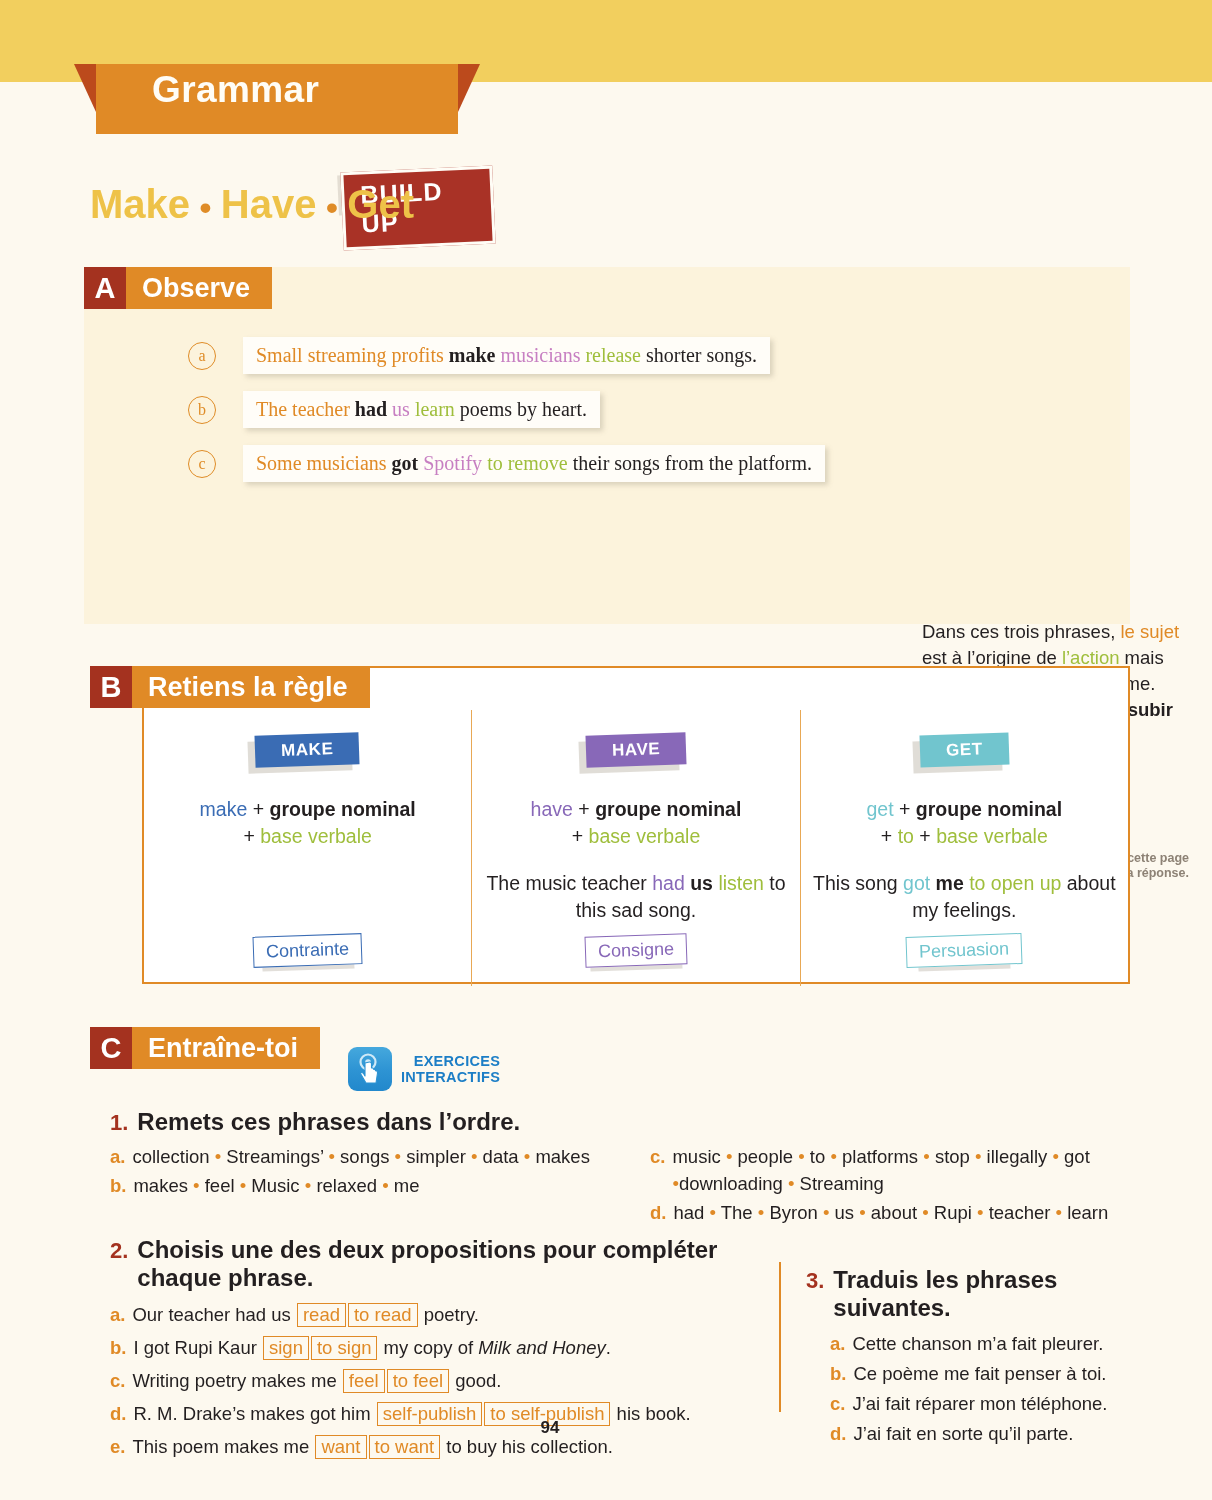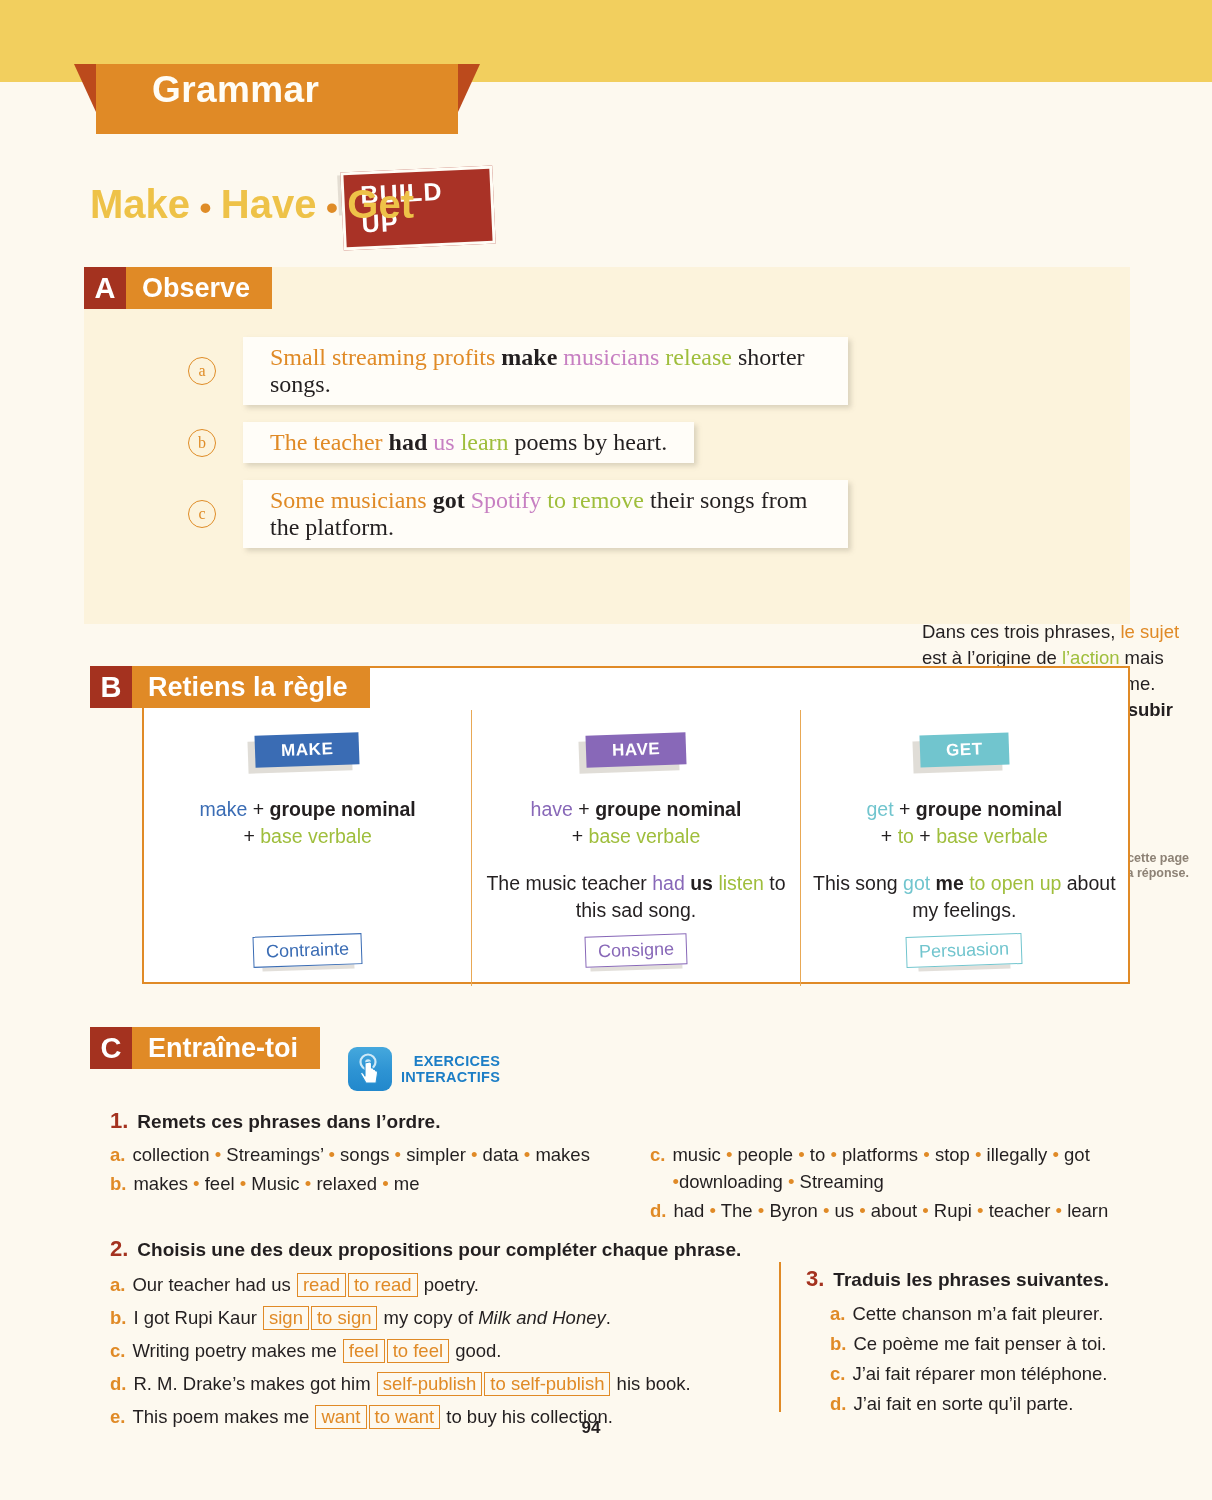--- a/index.html
+++ b/index.html
@@ -37,21 +37,21 @@
 
   
   .secA{position:absolute;left:84px;top:267px;width:1046px;height:357px;background:#fcf3dc;}
   .secA-head{position:absolute;left:0;top:0;}
   .examples{position:absolute;left:104px;top:70px;width:660px;}
   .ex-row{display:flex;align-items:center;margin-bottom:17px;}
   .ex-mark{width:26px;height:26px;border:1.6px solid #df8c27;border-radius:50%;color:#df8c27;
            font-size:16px;text-align:center;line-height:25px;margin-right:27px;flex:none;
            font-family:"Liberation Serif", serif;}
   .ex-box{background:#fffdf8;box-shadow:3px 3px 5px rgba(120,110,90,.25);
-          padding:7px 27px;font-family:"Liberation Serif", serif;font-size:24px;color:#231f20;}
+          padding:7px 13px;font-family:"Liberation Serif", serif;font-size:20px;color:#231f20;}
   .o{color:#e08a26;} .p{color:#c77fc2;} .g{color:#9fbe3c;} .k{color:#231f20;font-weight:700;}
 
   .relie{position:absolute;left:190px;top:500px;font-size:18.5px;font-weight:700;color:#231f20;}
   .match{position:absolute;left:190px;top:530px;width:640px;}
   .match-row{display:flex;align-items:center;height:29px;font-size:18.5px;color:#231f20;}
   .mw{width:110px;text-align:right;padding-right:16px;}
   .bull{color:#e08a26;font-size:17px;}
   .mgap{width:120px;}
   .mr{padding-left:16px;}
 
@@ -91,21 +91,21 @@
   
   .secC-head{position:absolute;left:90px;top:1027px;}
   .ei{position:absolute;left:348px;top:1047px;display:flex;align-items:center;text-align:right;}
   .ei-icon{width:44px;height:44px;border-radius:9px;
            background:linear-gradient(180deg,#45a8dd 0%,#2d93d3 55%,#2288cc 100%);
            position:relative;flex:none;}
   .ei-txt{margin-left:9px;color:#1c7ec6;font-size:14.5px;font-weight:700;line-height:16px;
           letter-spacing:.3px;}
 
   .ex-num{color:#a4321f;font-weight:700;font-size:22px;}
-  .q-title{font-size:19px;font-weight:700;color:#231f20;}
+  .q-title{font-size:24px;font-weight:700;color:#231f20;}
   .ltr{color:#e08a26;font-weight:700;}
   .body-txt{font-size:18.5px;color:#231f20;line-height:27px;}
 
   .q1{position:absolute;left:110px;top:1108px;width:1010px;}
   .q1-head{display:flex;gap:9px;align-items:baseline;}
   .q1-cols{display:flex;margin-top:7px;}
   .q1-left{width:540px;} .q1-right{width:470px;}
   .item{display:flex;gap:7px;align-items:baseline;margin-bottom:2px;}
   .item .txt{flex:1;}
   .sep{color:#e08a26;}
@@ -114,21 +114,21 @@
   .q2 .item{margin-bottom:6px;}
   .opt{display:inline-block;border:1.4px solid #e08a26;color:#e08a26;padding:0 5px;
        line-height:22px;margin:0 1px;}
   .divider{position:absolute;left:779px;top:1262px;width:2px;height:150px;background:#e08a26;}
 
   .q3{position:absolute;left:806px;top:1266px;width:320px;}
   .q3 .item{margin-bottom:3px;}
   em{font-style:italic;}
 
   .pagenum{position:absolute;left:0;top:1418px;width:1100px;text-align:center;
-           font-size:17px;font-weight:700;color:#231f20;padding-left:41px;}
+           font-size:17px;font-weight:700;color:#231f20;}
 </style>
 </head>
 <body>
 
 <div class="top-band"></div>
 
 <div class="banner-wrap">
   <div class="flap-l"></div>
   <div class="flap-r"></div>
   <div class="banner"></div>

